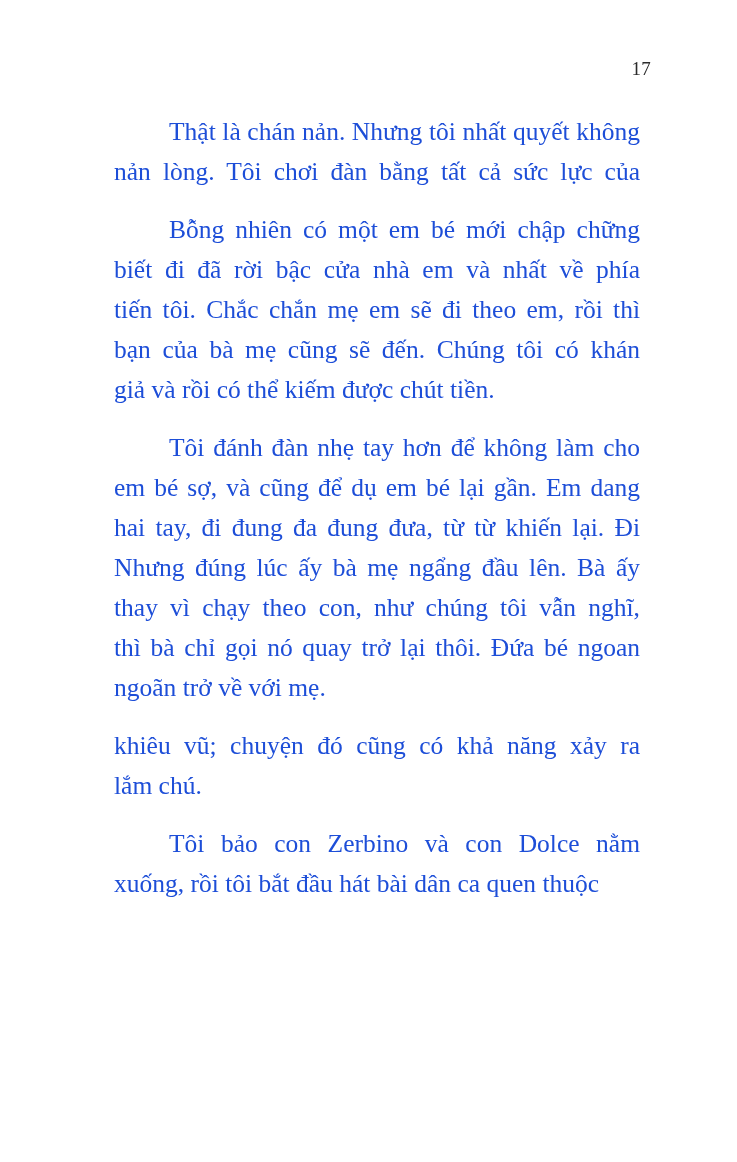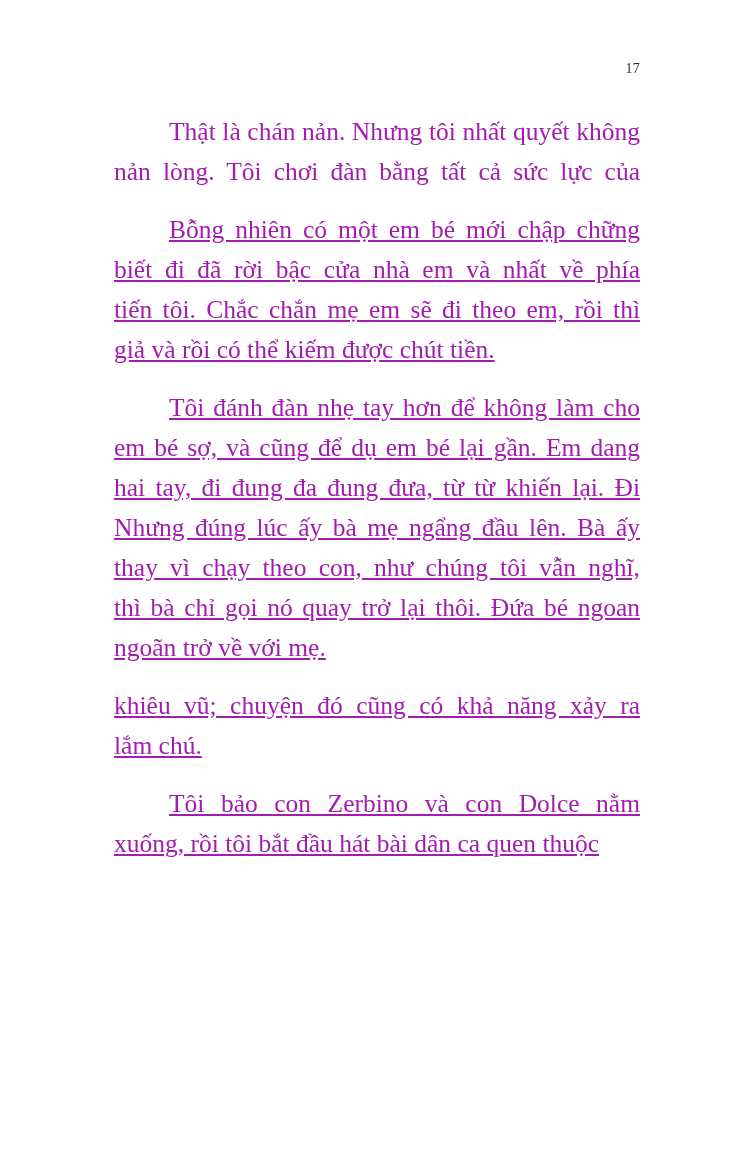--- a/index.html
+++ b/index.html
@@ -16,46 +16,45 @@
     position: relative;
     width: 737px;
     height: 1162px;
     margin: 0 auto;
     background: #ffffff;
     overflow: hidden;
   }
   .folio {
     position: absolute;
     top: 57px;
-    left: 115px;
+    left: 126px;
     width: 525px;
     text-align: right;
-    font-size: 14px;
+    font-size: 19px;
     line-height: 24px;
     color: #2b2b2b;
     letter-spacing: 0.3px;
   }
   .textblock {
     position: absolute;
     top: 112px;
     left: 114px;
     width: 526px;
   }
   .para {
     margin: 0;
     font-size: 25.5px;
     line-height: 40px;
     text-align: justify;
     text-justify: inter-word;
-    color: #a21caf;
+    color: #1d4ed8;
     -webkit-font-smoothing: antialiased;
   }
   .para + .para {
     margin-top: 18px;
-    text-decoration: underline;
   }
   
   .line {
     display: block;
     text-align: justify;
     text-align-last: justify;
     white-space: pre-wrap;
   }
   .line.last {
     text-align-last: left;
@@ -73,20 +72,21 @@
 
   <div class="textblock">
       <p class="para">
         <span class="line indent">Thật là chán nản. Nhưng tôi nhất quyết không</span>
         <span class="line">nản lòng. Tôi chơi đàn bằng tất cả sức lực của</span>
       </p>
       <p class="para">
         <span class="line indent">Bỗng nhiên có một em bé mới chập chững</span>
         <span class="line">biết đi đã rời bậc cửa nhà em và nhất về phía</span>
         <span class="line">tiến tôi. Chắc chắn mẹ em sẽ đi theo em, rồi thì</span>
+        <span class="line">bạn của bà mẹ cũng sẽ đến. Chúng tôi có khán</span>
         <span class="line last">giả và rồi có thể kiếm được chút tiền.</span>
       </p>
       <p class="para">
         <span class="line indent">Tôi đánh đàn nhẹ tay hơn để không làm cho</span>
         <span class="line">em bé sợ, và cũng để dụ em bé lại gần. Em dang</span>
         <span class="line">hai tay, đi đung đa đung đưa, từ từ khiến lại. Đi</span>
         <span class="line">Nhưng đúng lúc ấy bà mẹ ngẩng đầu lên. Bà ấy</span>
         <span class="line">thay vì chạy theo con, như chúng tôi vẫn nghĩ,</span>
         <span class="line">thì bà chỉ gọi nó quay trở lại thôi. Đứa bé ngoan</span>
         <span class="line last">ngoãn trở về với mẹ.</span>

